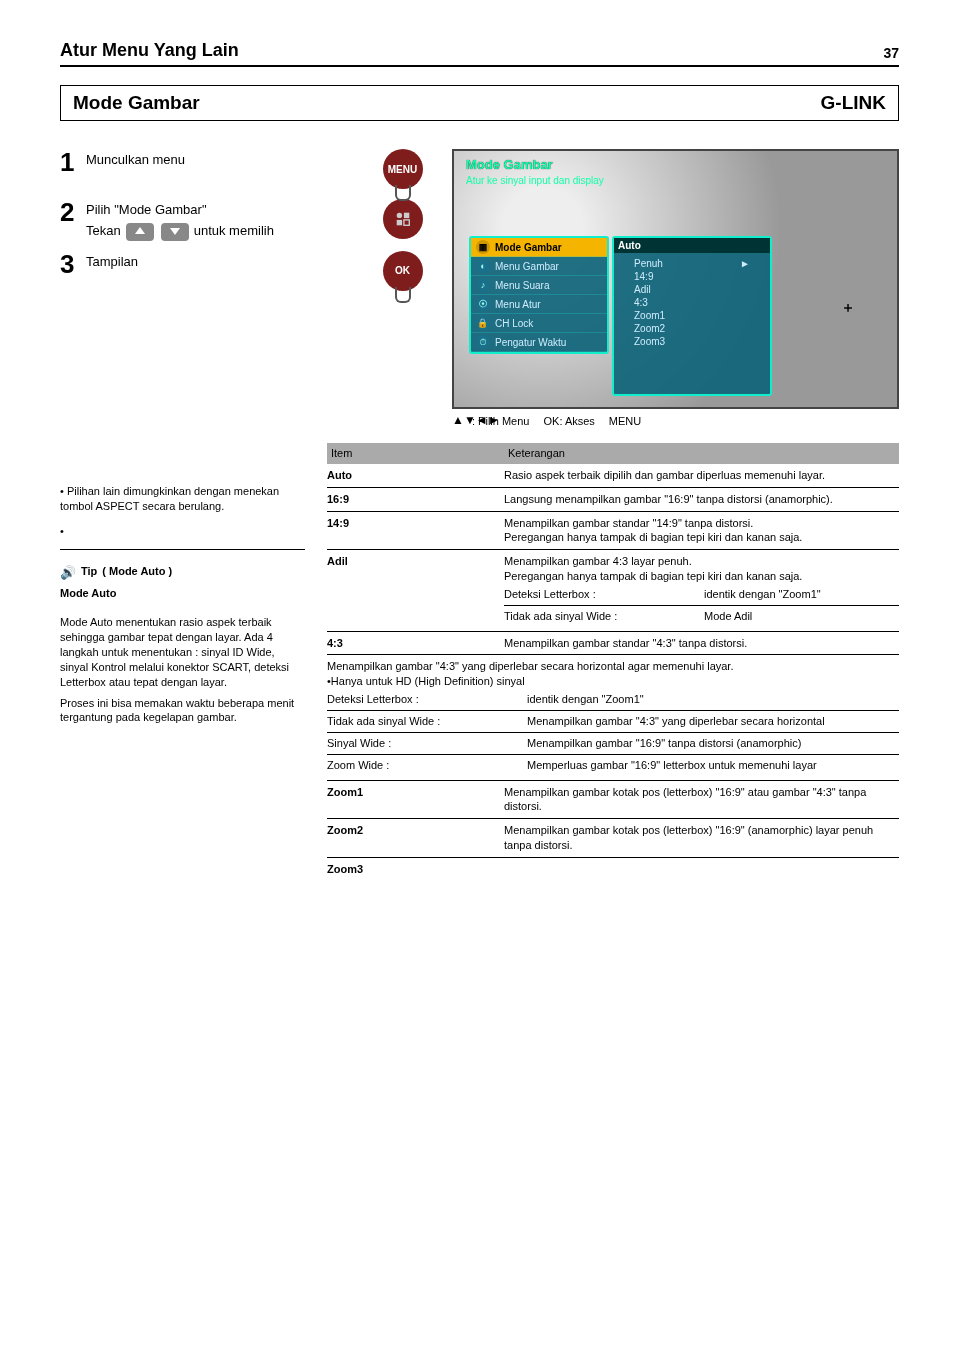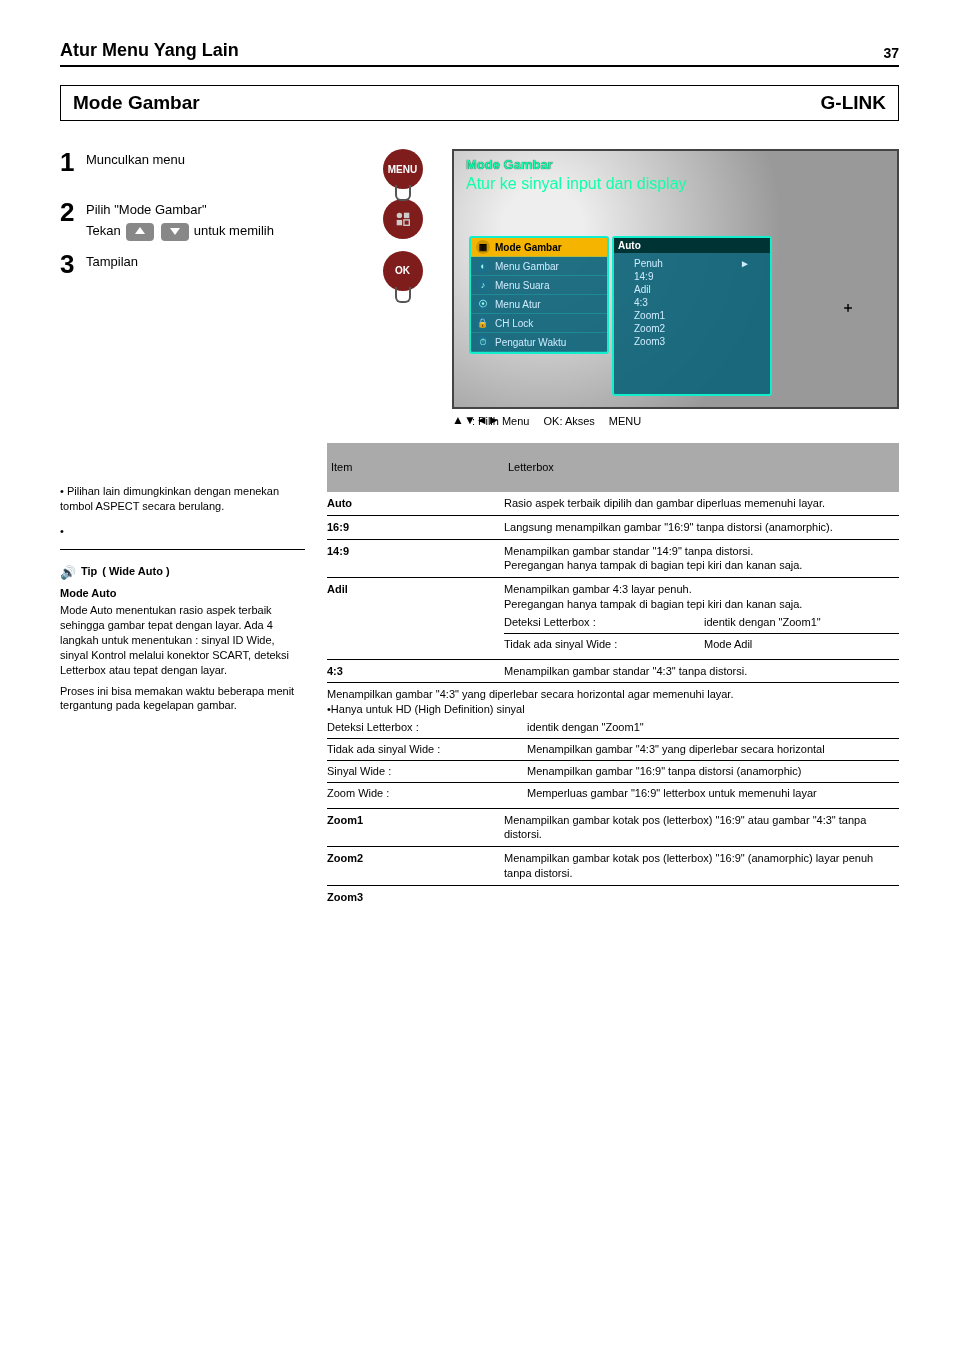--- a/index.html
+++ b/index.html
@@ -54,21 +54,21 @@
     border: 2px solid #444;
     width: 100%; height: 260px;
     overflow: hidden;
   }
   .scr-flowers {
     position:absolute; inset:0;
     background: radial-gradient(circle at 20% 30%, #eee 10%, #999 60%), radial-gradient(circle at 70% 60%, #ddd 12%, #888 65%);
     filter: grayscale(100%);
   }
   .scr-title { position:absolute; top:6px; left:12px; font-size:13px; font-weight:bold; color:#1fa; text-shadow:0 0 1px #000; }
-  .scr-subtitle { position:absolute; top:24px; left:12px; font-size:16px; color:#1fa; }
+  .scr-subtitle { position:absolute; top:24px; left:12px; font-size:10px; color:#1fa; }
   .scr-menu-left {
     position:absolute; top:85px; left:15px; width:140px;
     background: rgba(14, 100, 120, 0.92);
     border:2px solid #1ec;
     border-radius:3px;
   }
   .scr-item { display:flex; align-items:center; gap:5px; padding:2px 5px; border-bottom:1px solid rgba(30,204,204,0.3); font-size:10px; color:#cfecff; }
   .scr-item.active { background:#f4b400; color:#000; font-weight:bold; }
   .scr-ico { width:14px; height:14px; border-radius:50%; background:#1a6f8a; display:inline-flex; align-items:center; justify-content:center; font-size:9px; color:#9fe; }
   .scr-item.active .scr-ico { background: #d09800; color:#000; }
@@ -83,21 +83,21 @@
   .plus-mark { position:absolute; top:148px; right:42px; color:#000; font-weight:bold; font-size:14px; }
   .scr-hints { display:flex; gap:14px; font-size:11px; margin-top:4px; }
   .scr-hints .h-row { display:flex; align-items:center; gap:4px; }
 
   
   .lower { display:flex; gap:22px; margin-top:6px; }
   .left-col { flex:0 0 245px; font-size:11px; line-height:1.35; padding-top:36px; }
   .left-col .bullet { margin: 5px 0 10px 0; }
   .tip-head { display:flex; align-items:center; gap:5px; font-weight:bold; margin-top:14px; }
   .right-col { flex:1 1 auto; font-size:11px; line-height:1.35; }
-  .tbl-head { background:#aaa; padding:17px 4px; display:flex; font-size:11px; font-weight:normal; }
+  .tbl-head { background:#aaa; padding:3px 4px; display:flex; font-size:11px; font-weight:normal; }
   .tbl-head span:first-child { flex:0 0 177px; }
   .trow { border-bottom:1px solid #000; display:flex; }
   .tcell1 { flex:0 0 177px; padding:4px 2px 4px 0; }
   .tcell2 { flex:1 1 auto; padding:4px 0; }
   .bold { font-weight:bold; }
   .sub-table { margin-left:0; }
   .sub-row { display:flex; border-bottom:1px solid #000; }
   .sub-c1 { flex:0 0 200px; padding:3px 0; }
   .sub-c2 { flex:1 1 auto; padding:3px 0; }
 </style>
@@ -230,31 +230,31 @@
   </div>
 
   <div class="lower">
     <div class="left-col">
       <div class="bullet">• Pilihan lain dimungkinkan dengan menekan tombol ASPECT secara berulang.</div>
       <div class="bullet">•</div>
       <div style="border-bottom:1px solid #000; width:100%; margin-bottom:6px;"></div>
       <div class="tip-head">
         <span class="inline-ico sound"></span>
         <span>Tip</span>
-        <span>(  Wide Auto  )</span>
+        <span>(  Mode Auto  )</span>
       </div>
       <div class="bold" style="margin-top:6px;">Mode Auto</div>
-      <div style="margin-top:3px;">Mode Auto menentukan rasio aspek terbaik sehingga gambar tepat dengan layar. Ada 4 langkah untuk menentukan : sinyal ID Wide, sinyal Kontrol melalui konektor SCART, deteksi Letterbox atau tepat dengan layar.</div>
+      <div style="margin-top:15px;">Mode Auto menentukan rasio aspek terbaik sehingga gambar tepat dengan layar. Ada 4 langkah untuk menentukan : sinyal ID Wide, sinyal Kontrol melalui konektor SCART, deteksi Letterbox atau tepat dengan layar.</div>
       <div style="margin-top:6px;">Proses ini bisa memakan waktu beberapa menit tergantung pada kegelapan gambar.</div>
     </div>
 
     <div class="right-col">
       <div class="tbl-head">
         <span>Item</span>
-        <span>Letterbox</span>
+        <span>Keterangan</span>
       </div>
 
       <div class="trow">
         <div class="tcell1 bold">Auto</div>
         <div class="tcell2">Rasio aspek terbaik dipilih dan gambar diperluas memenuhi layar.</div>
       </div>
 
       <div class="trow">
         <div class="tcell1 bold">16:9</div>
         <div class="tcell2">Langsung menampilkan gambar "16:9" tanpa distorsi (anamorphic).</div>

